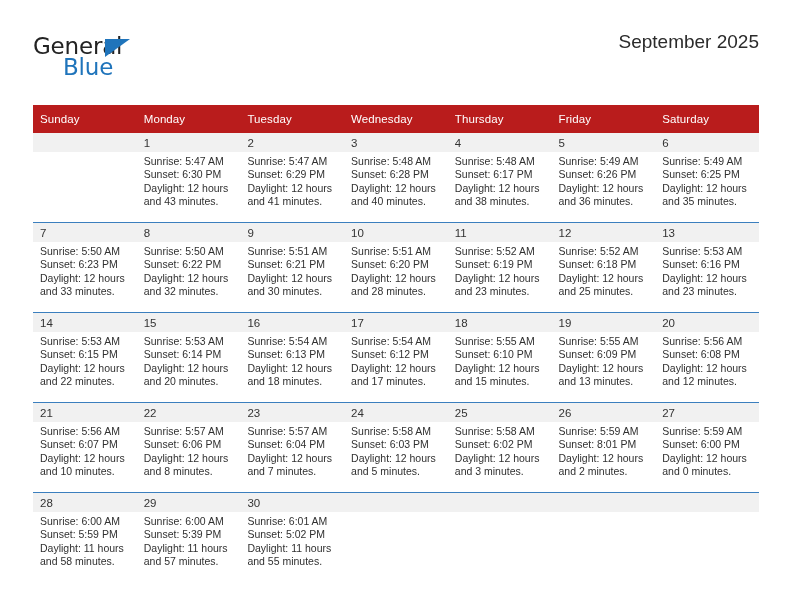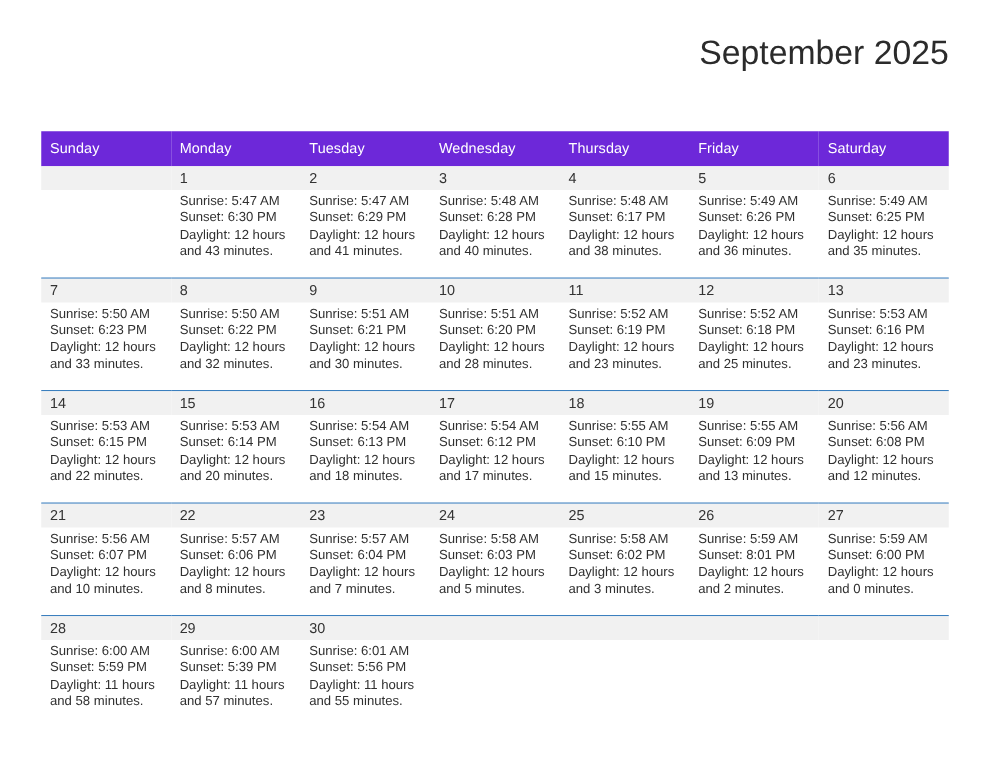--- a/index.html
+++ b/index.html
@@ -66,21 +66,21 @@
     line-height: 25px;
   }
 
   .title-block {
     position: absolute;
     right: 0;
     top: 0;
     text-align: right;
   }
   .cal-title {
-    font-size: 27px;
+    font-size: 19px;
     color: #2b2b2b;
     line-height: 32px;
     font-weight: normal;
     white-space: nowrap;
   }
   .cal-subtitle {
     margin-top: 8px;
     font-size: 14px;
     color: #2b2b2b;
     line-height: 17px;
@@ -92,21 +92,21 @@
     position: absolute;
     left: 33px;
     top: 105px;
     width: 726px;
     border-collapse: collapse;
     table-layout: fixed;
   }
   .calendar col { width: 103.71px; }
 
   thead th {
-    background: #6d28d9;
+    background: #b91c1c;
     color: #ffffff;
     font-size: 11.5px;
     font-weight: normal;
     text-align: left;
     padding: 5px 0 5px 7px;
     height: 18px;
     vertical-align: middle;
     letter-spacing: 0.1px;
   }
 
@@ -143,20 +143,25 @@
   }
   .info div { white-space: nowrap; }
 </style>
 </head>
 <body>
 
 <div class="page">
 
   <div class="header">
 
+    <div class="brand">
+      <span class="brand-general">General</span>
+      <span class="brand-triangle"></span>
+      <span class="brand-blue">Blue</span>
+    </div>
 
     <div class="title-block">
       <div class="cal-title">September 2025</div>
     </div>
 
   </div>
 
   <table class="calendar">
     <colgroup>
       <col>
@@ -510,21 +515,21 @@
                 <div>Daylight: 11 hours</div>
                 <div>and 57 minutes.</div>
               </div>
             </div>
           </td>
           <td>
             <div class="cell">
               <div class="daynum">30</div>
               <div class="info">
                 <div>Sunrise: 6:01 AM</div>
-                <div>Sunset: 5:56 PM</div>
+                <div>Sunset: 5:02 PM</div>
                 <div>Daylight: 11 hours</div>
                 <div>and 55 minutes.</div>
               </div>
             </div>
           </td>
           <td>
             <div class="cell empty">
               <div class="daynum"></div>
             </div>
           </td>

